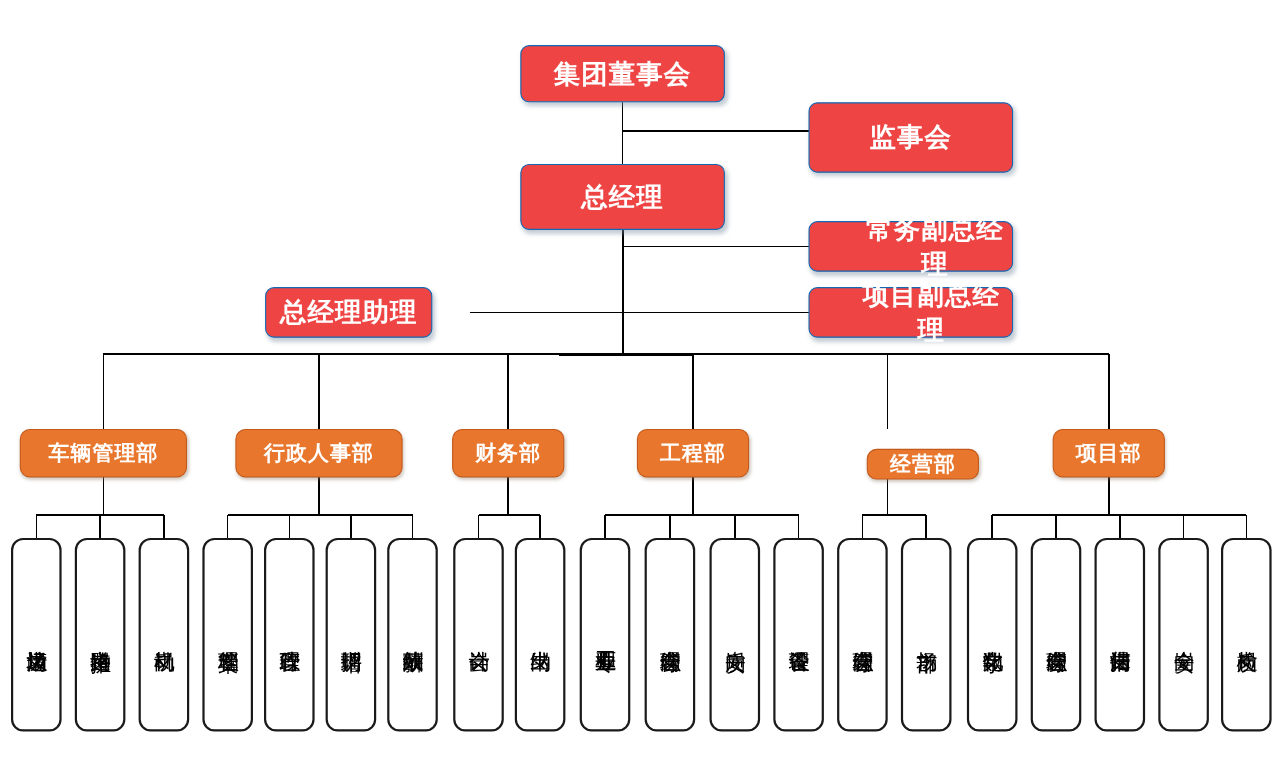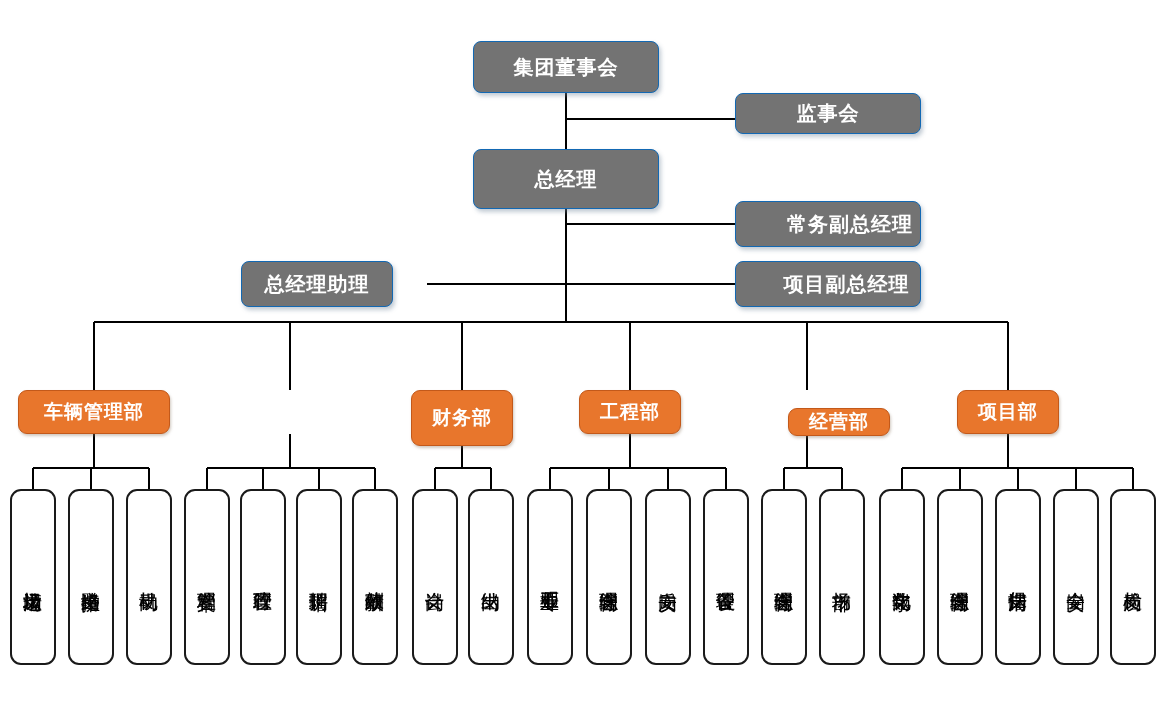--- a/index.html
+++ b/index.html
@@ -30,24 +30,24 @@
     box-sizing: border-box;
     display: flex;
     align-items: center;
     justify-content: center;
     text-align: center;
     border-radius: 8px;
     z-index: 5;
   }
   
   .node.blue {
-    background: #737373;
+    background: #ef4444;
     border: 1px solid #1268B3;
     color: #ffffff;
-    font-size: 20px;
+    font-size: 24px;
     font-weight: bold;
     letter-spacing: 1px;
     box-shadow: 2px 3px 4px rgba(120,140,160,0.45);
   }
   
   .node.orange {
     background: #E8762C;
     border: 1.5px solid #C3591A;
     color: #ffffff;
     font-size: 19px;
@@ -146,21 +146,21 @@
       <line x1="1018" y1="468" x2="1018" y2="489"></line>
       <line x1="1076" y1="468" x2="1076" y2="489"></line>
       <line x1="1133" y1="468" x2="1133" y2="489"></line>
     </g>
   </svg>
 
   <div class="node blue" style="left:473px;top:41px;width:186px;height:52px;">
     <span>集团董事会</span>
   </div>
 
-  <div class="node blue" style="left:735px;top:93px;width:186px;height:41px;">
+  <div class="node blue" style="left:735px;top:93px;width:186px;height:64px;">
     <span>监事会</span>
   </div>
 
   <div class="node blue" style="left:473px;top:149px;width:186px;height:60px;">
     <span>总经理</span>
   </div>
 
   <div class="node blue" style="left:735px;top:201px;width:186px;height:46px;padding-left:44px;">
     <span>常务副总经理</span>
   </div>
@@ -170,22 +170,25 @@
   </div>
 
   <div class="node blue" style="left:735px;top:261px;width:186px;height:46px;padding-left:37px;">
     <span>项目副总经理</span>
   </div>
 
   <div class="node orange" style="left:18px;top:390px;width:152px;height:44px;">
     <span>车辆管理部</span>
   </div>
 
-
-  <div class="node orange" style="left:411px;top:390px;width:102px;height:56px;">
+  <div class="node orange" style="left:214px;top:390px;width:152px;height:44px;">
+    <span>行政人事部</span>
+  </div>
+
+  <div class="node orange" style="left:411px;top:390px;width:102px;height:44px;">
     <span>财务部</span>
   </div>
 
   <div class="node orange" style="left:579px;top:390px;width:102px;height:44px;">
     <span>工程部</span>
   </div>
 
   <div class="node orange" style="left:756px;top:408px;width:102px;height:28px;margin-left:32px;">
     <span>经营部</span>
   </div>

